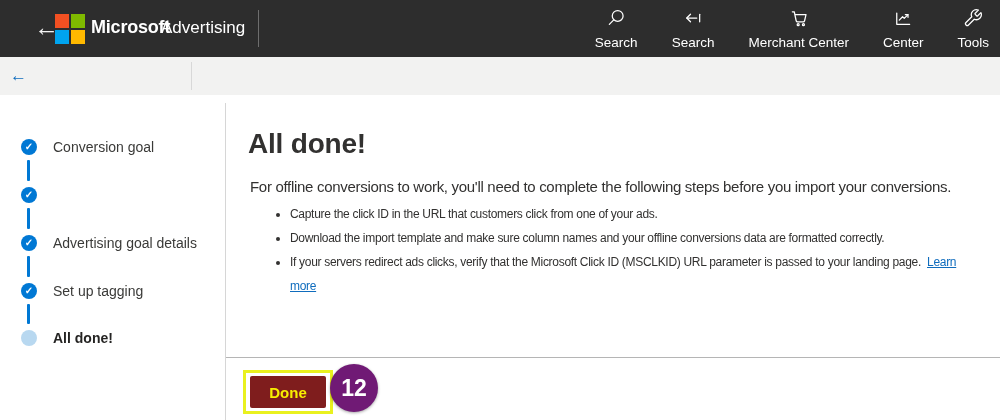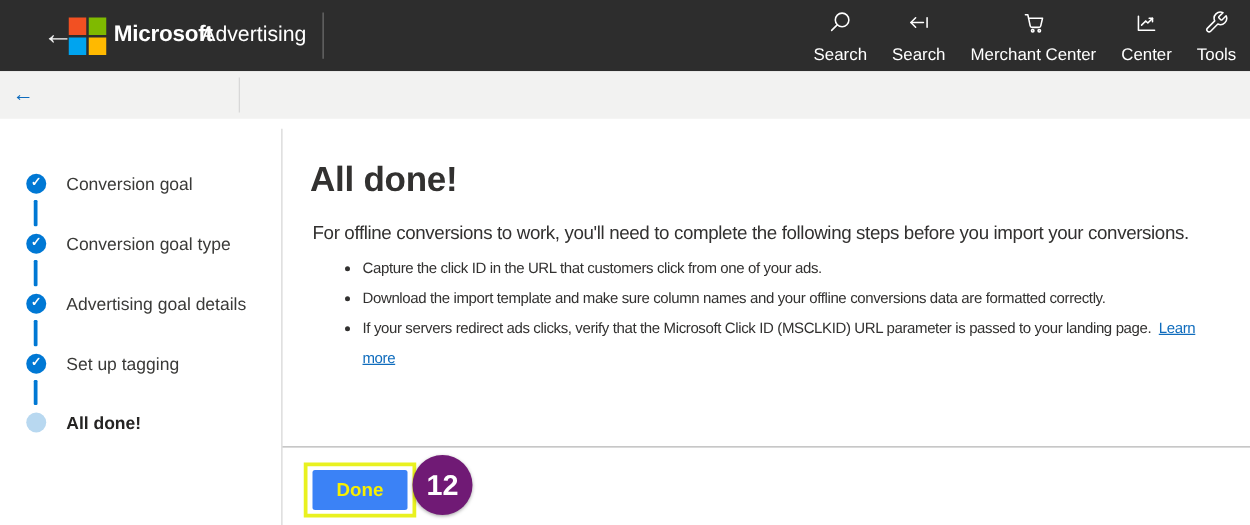--- a/index.html
+++ b/index.html
@@ -14,21 +14,21 @@
   .header { position: absolute; top: 0; left: 0; right: 0; height: 57px; background: #2d2d2d; }
   .hdr-back { position: absolute; left: 34px; top: 12px; color: #f3f3f3; font-size: 25px; line-height: 30px; cursor: pointer; }
   .ms-logo { position: absolute; left: 55px; top: 14px; width: 30px; height: 30px;
              display: grid; grid-template-columns: 14px 14px; grid-template-rows: 14px 14px; gap: 2px; cursor: pointer; }
   .ms-logo i { display: block; }
   .sq-red { background: #f25022; } .sq-green { background: #7fba00; }
   .sq-blue { background: #00a4ef; } .sq-yellow { background: #ffb900; }
   .brand-bold { position: absolute; left: 91px; top: 17px; color: #ffffff; font-size: 18px; font-weight: 700; letter-spacing: -0.2px; }
   .brand-reg  { position: absolute; left: 161px; top: 18px; color: #ffffff; font-size: 17px; font-weight: 400; }
   .hdr-divider { position: absolute; left: 258px; top: 10px; width: 1px; height: 37px; background: #6e6e6e; }
-  .hdr-nav { position: absolute; right: 11px; top: 8px; display: flex; gap: 20px; }
+  .hdr-nav { position: absolute; right: 11px; top: 8px; display: flex; gap: 34px; }
   .nav-item { display: flex; flex-direction: column; align-items: center; gap: 3px; color: #ffffff; cursor: pointer; }
   .nav-item svg { width: 20px; height: 20px; stroke: #ffffff; fill: none; stroke-width: 1.5; stroke-linecap: round; stroke-linejoin: round; }
   .nav-label { font-size: 13.5px; white-space: nowrap; }
 
   
   .subheader { position: absolute; top: 57px; left: 0; right: 0; height: 38px; background: #f2f2f1; }
   .back-link { position: absolute; left: 10px; top: 0; height: 38px; display: flex; align-items: center; gap: 6px;
                color: #0f6cbd; font-size: 14px; cursor: pointer; }
   .back-link .arr { font-size: 17px; line-height: 14px; }
   .sub-divider { position: absolute; left: 191px; top: 5px; width: 1px; height: 28px; background: #d8d8d8; }
@@ -52,21 +52,21 @@
   .page-title { position: absolute; left: 248px; top: 128px; font-size: 28px; font-weight: 600; color: #323130; letter-spacing: -0.2px; }
   .intro { position: absolute; left: 250px; top: 178px; font-size: 15px; color: #323130; letter-spacing: -0.3px; white-space: nowrap; }
   .bullet-list { position: absolute; left: 268px; top: 202px; width: 706px;
                  font-size: 12px; color: #323130; letter-spacing: -0.3px; line-height: 24px;
                  padding-left: 22px; list-style: disc; }
   .bullet-list li { margin: 0; }
   .learn-more { color: #0f6cbd; text-decoration: underline; margin-left: 6px; cursor: pointer; }
 
   
   .done-btn { position: absolute; left: 250px; top: 376px; width: 76px; height: 32px;
-              background: #3b82f6; color: #f8ef00; font-size: 15px; font-weight: 600;
+              background: #7f1d1d; color: #f8ef00; font-size: 15px; font-weight: 600;
               border: none; border-radius: 2px; cursor: pointer; font-family: "Liberation Sans", sans-serif; }
   .highlight-box { position: absolute; left: 243px; top: 370px; width: 90px; height: 44px;
                    border: 3px solid #e9f11f; z-index: 2; pointer-events: none; }
   .step-badge { position: absolute; left: 330px; top: 364px; width: 48px; height: 48px; border-radius: 50%;
                 background: #701a75; color: #ffffff; font-size: 23px; font-weight: 700;
                 display: flex; align-items: center; justify-content: center; z-index: 3;
                 box-shadow: 0 1px 3px rgba(0,0,0,0.35); }
 </style>
 </head>
 <body>
@@ -151,21 +151,20 @@
         <span class="chk">✓</span>
       </span>
     <span class="step-label">Conversion goal</span>
   </div>
   <div class="connector" style="top:160px;height:21px"></div>
 
   <div class="step-row step-complete" style="top:186px">
     <span class="step-circle">
         <span class="chk">✓</span>
       </span>
-    <span class="step-label">Conversion goal type</span>
   </div>
   <div class="connector" style="top:208px;height:21px"></div>
 
   <div class="step-row step-complete" style="top:234px">
     <span class="step-circle">
         <span class="chk">✓</span>
       </span>
     <span class="step-label">Advertising goal details</span>
   </div>
   <div class="connector" style="top:256px;height:21px"></div>

